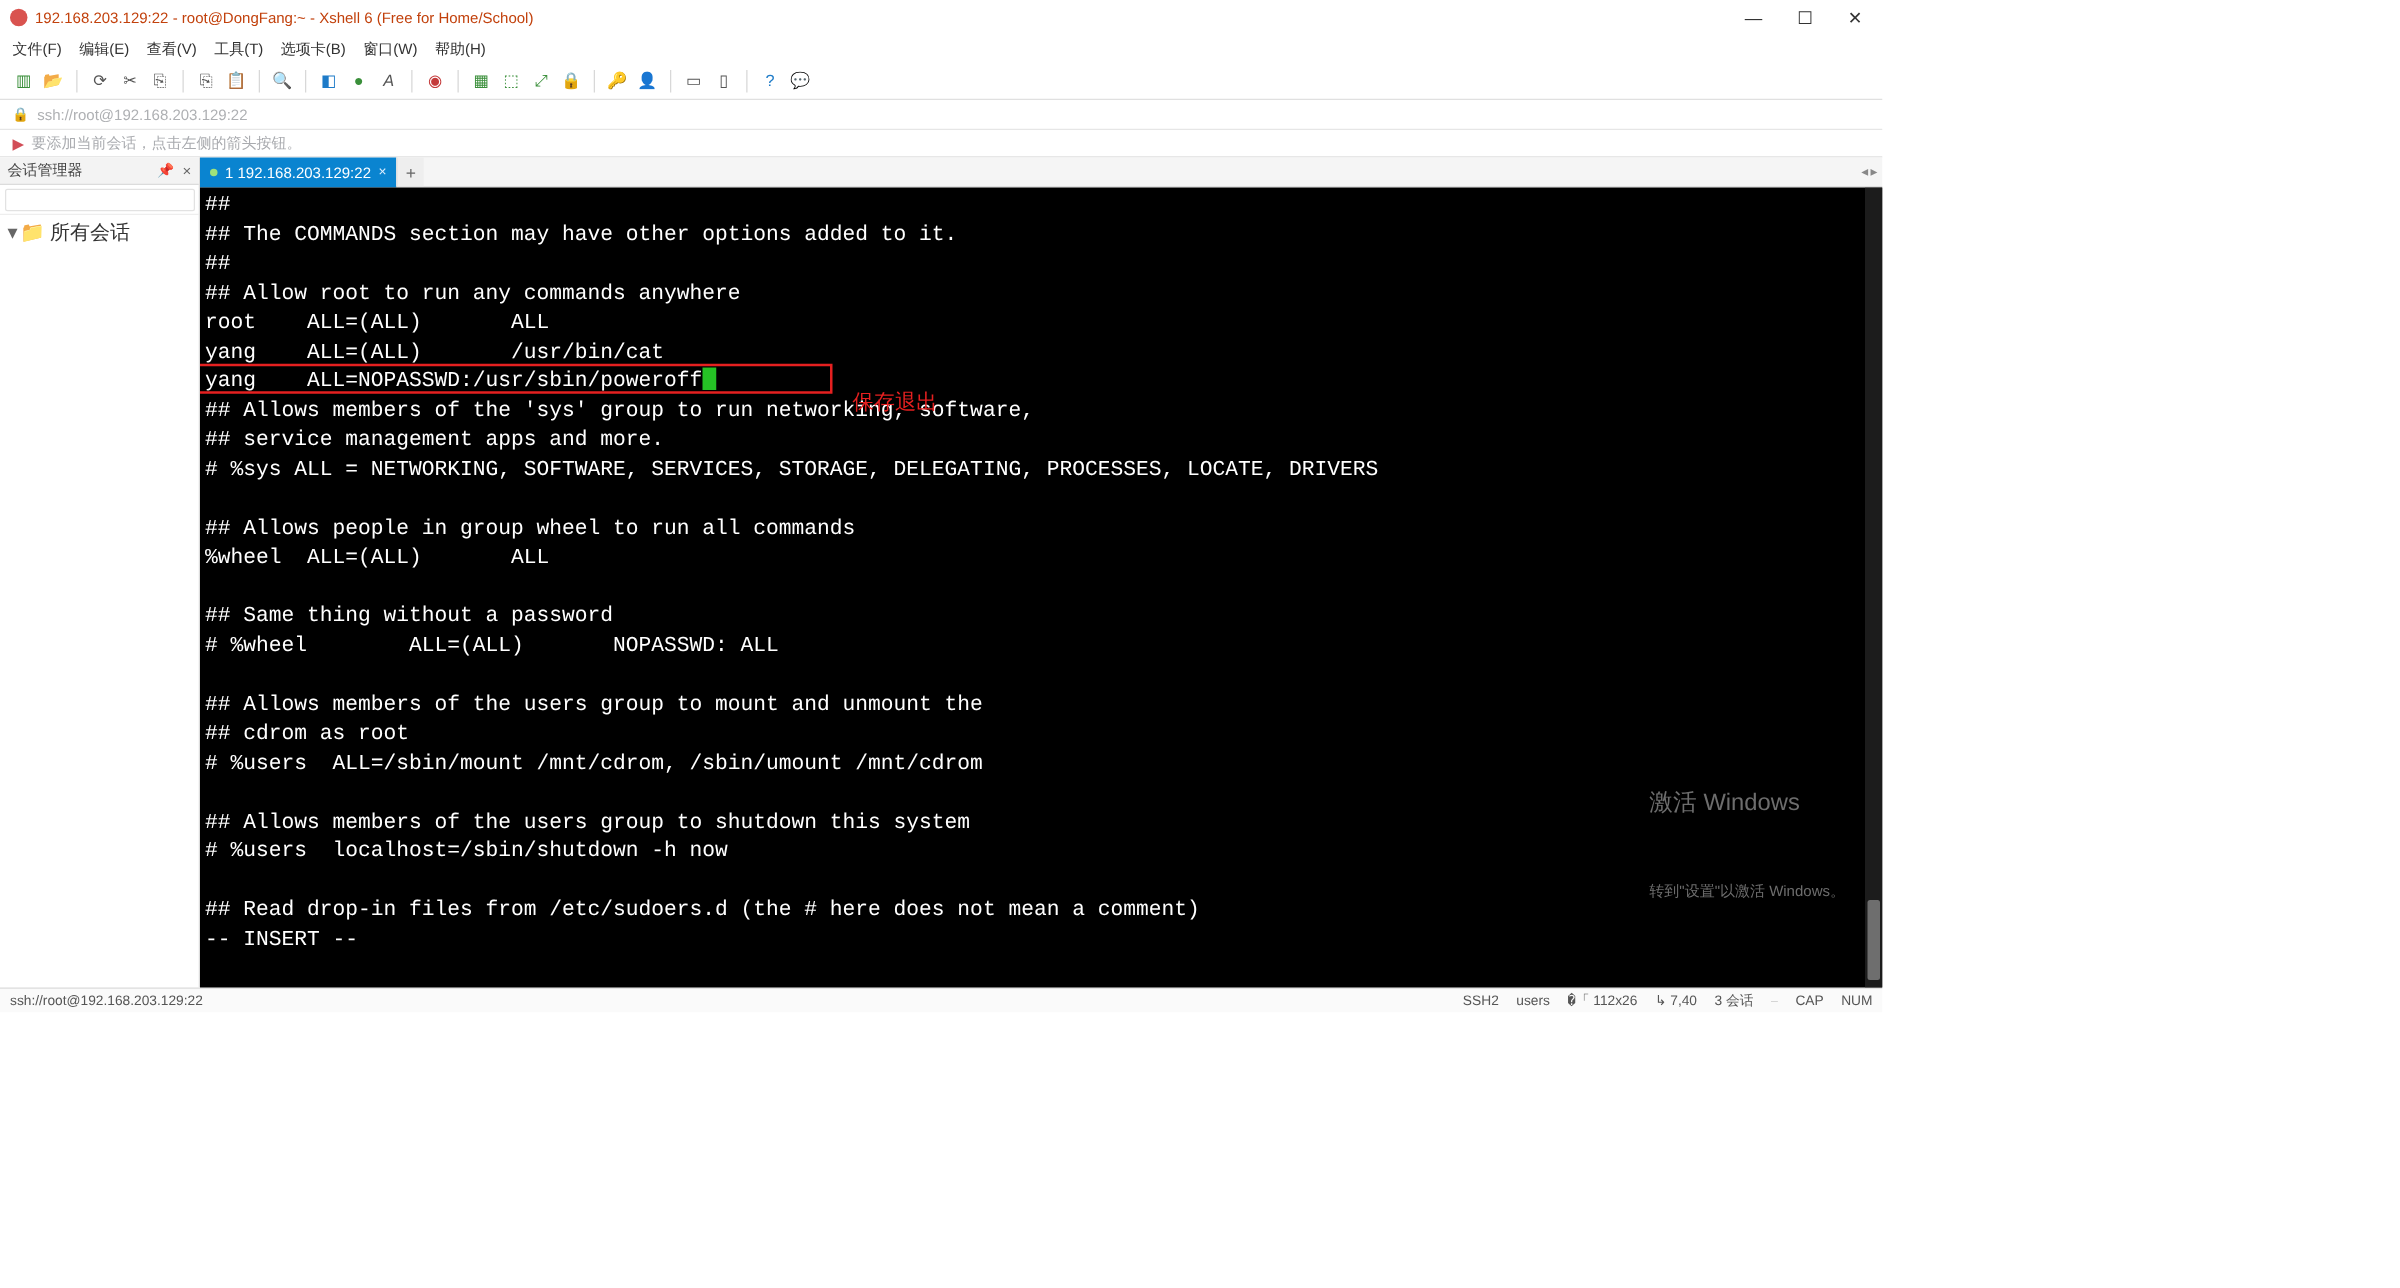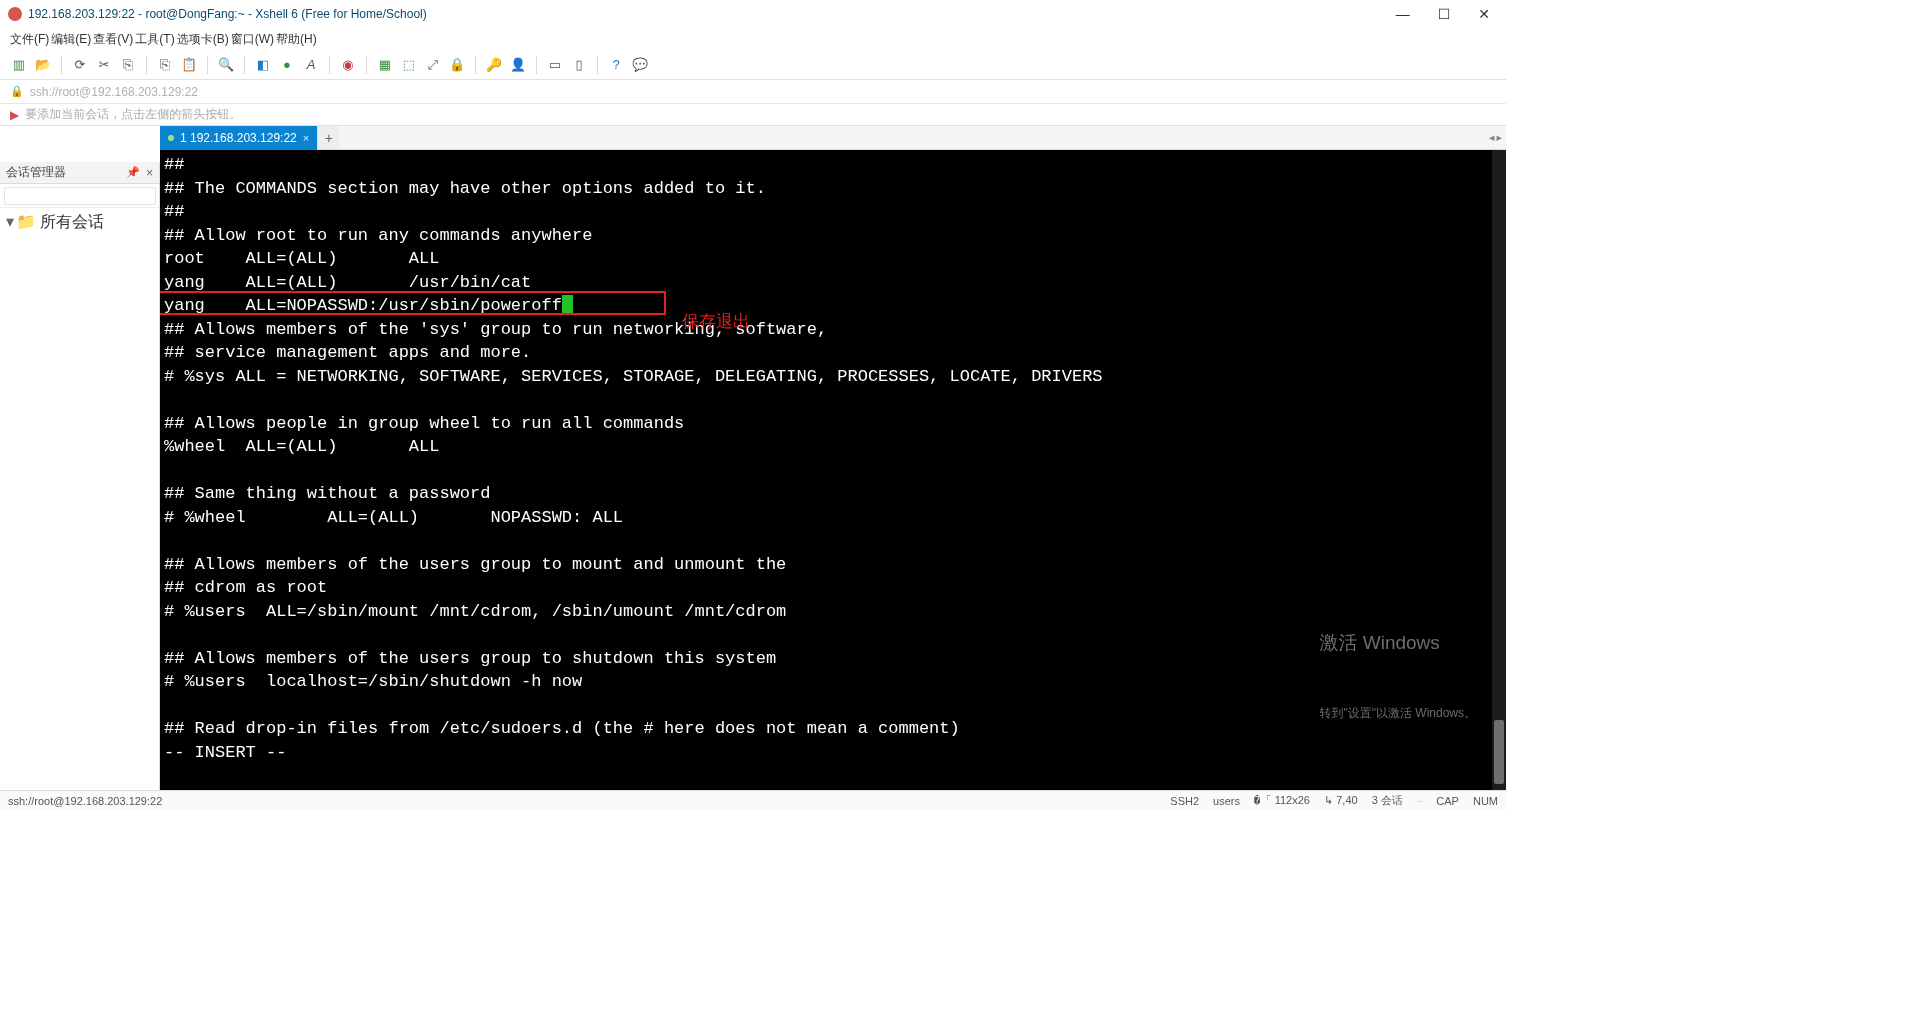--- a/index.html
+++ b/index.html
@@ -19,35 +19,35 @@
   align-items: center;
   padding: 0 8px;
   background: #fff;
 }
 .titlebar .app-icon {
   width: 14px; height: 14px;
   background: #d9534f;
   border-radius: 50%;
   margin-right: 6px;
 }
-.titlebar .title { font-size: 12px; color: #0c4a6e; }
+.titlebar .title { font-size: 12px; color: #c2410c; }
 .window-controls {
   margin-left: auto;
   display: flex;
   gap: 28px;
   color: #333;
   font-size: 14px;
   padding-right: 8px;
 }
 .menubar {
   height: 22px;
   display: flex;
   align-items: center;
   padding: 0 10px;
-  gap: 2px;
+  gap: 14px;
   font-size: 12px;
   color: #333;
 }
 .menubar span { cursor: default; }
 .toolbar {
   height: 30px;
   border-bottom: 1px solid #e0e0e0;
   display: flex;
   align-items: center;
   padding: 0 10px;
@@ -89,21 +89,20 @@
   flex: 1;
   display: flex;
   min-height: 0;
 }
 .sidebar {
   width: 160px;
   border-right: 1px solid #dcdcdc;
   display: flex;
   flex-direction: column;
   background: #fff;
-  margin-top: 36px;
 }
 .sb-header {
   height: 22px;
   background: #f3f3f3;
   border-bottom: 1px solid #dcdcdc;
   display: flex;
   align-items: center;
   padding: 0 6px;
   font-size: 12px;
   color: #444;

